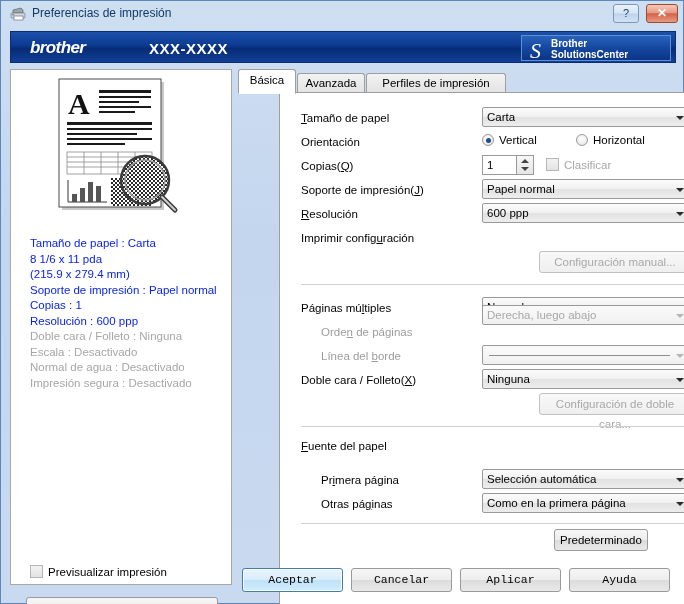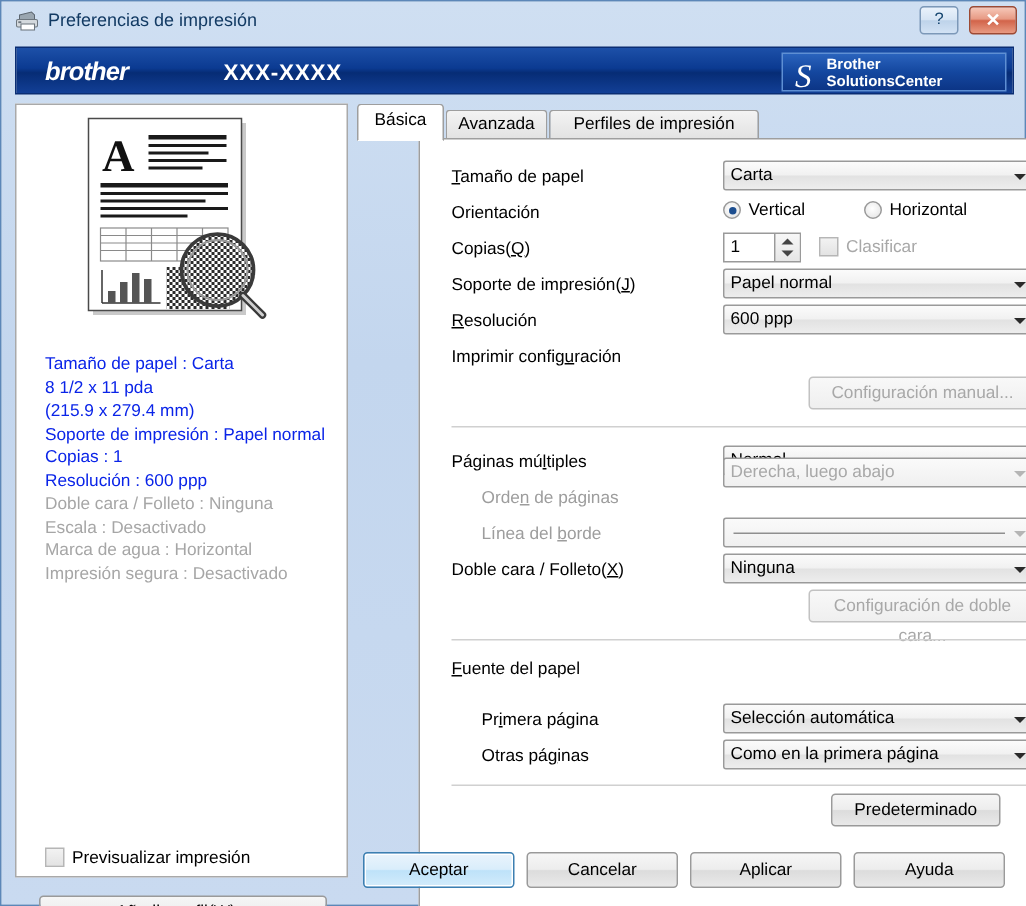--- a/index.html
+++ b/index.html
@@ -344,20 +344,21 @@
     top: 567px;
     width: 101px; height: 24px;
     box-sizing: border-box;
     border: 1px solid #9a9a9a;
     border-radius: 3px;
     background: linear-gradient(to bottom, #f6f6f6 0%, #ededed 48%, #dcdcdc 52%, #e9e9e9 100%);
     font-size: 11.5px;
     line-height: 22px;
     text-align: center;
     color: #000;
+    font-family: Liberation Mono, monospace;
   }
   .bbtn.default {
     border: 1px solid #3c7fb1;
     background: linear-gradient(to bottom, #eaf4fc 0%, #d9edfb 48%, #bee2f9 52%, #d3ecfb 100%);
     box-shadow: 0 0 0 1px #ffffff inset;
   }
   #bb-0 { left: 241px; }
   #bb-1 { left: 350px; }
   #bb-2 { left: 459px; }
   #bb-3 { left: 568px; }
@@ -450,28 +451,28 @@
       <g>
         <circle cx="134" cy="110" r="24" fill="url(#checker)" stroke="#3a3a3a" stroke-width="2.5"></circle>
         <circle cx="134" cy="110" r="20" fill="none" stroke="#9a9a9a" stroke-width="1.5"></circle>
         <line x1="151" y1="127" x2="164" y2="140" stroke="#3a3a3a" stroke-width="5" stroke-linecap="round"></line>
         <line x1="151" y1="127" x2="164" y2="140" stroke="#d0d0d0" stroke-width="2" stroke-linecap="round"></line>
       </g>
     </svg>
 
     <div id="summary">
         <div class="sum-line">Tamaño de papel : Carta</div>
-        <div class="sum-line">8 1/2 x 11 pda</div>
+        <div class="sum-line">8 1/6 x 11 pda</div>
         <div class="sum-line">(215.9 x 279.4 mm)</div>
         <div class="sum-line">Soporte de impresión : Papel normal</div>
         <div class="sum-line">Copias : 1</div>
         <div class="sum-line">Resolución : 600 ppp</div>
         <div class="sum-line off">Doble cara / Folleto : Ninguna</div>
         <div class="sum-line off">Escala : Desactivado</div>
-        <div class="sum-line off">Marca de agua : Horizontal</div>
+        <div class="sum-line off">Normal de agua : Desactivado</div>
         <div class="sum-line off">Impresión segura : Desactivado</div>
       </div>
 
     <div id="preview-check-row">
       <span class="cbox"></span>
       <span class="cbox-label">Previsualizar impresión</span>
     </div>
 
     <div class="lbtn" id="btn-addprofile">Añadir perfil(W)...</div>
 
@@ -572,21 +573,21 @@
 
       <div class="row-label" style="left:41px; top:405px;">Otras pá<u>g</u>inas</div>
       <div class="combo" style="left:202px; top:400px; width:209px;">
         <span>Como en la primera página</span>
         <span class="arrow"></span>
       </div>
 
       <div class="sep" style="left:21px; top:430px; width:390px;"></div>
     </div>
 
-    <div class="btn" style="left:316px; top:460px; width:113px;">Predeterminado</div>
+    <div class="btn" style="left:316px; top:460px; width:94px;">Predeterminado</div>
   </div>
 
   <div class="bbtn default" id="bb-0">Aceptar</div>
   <div class="bbtn" id="bb-1">Cancelar</div>
   <div class="bbtn" id="bb-2">Aplicar</div>
   <div class="bbtn" id="bb-3">Ayuda</div>
 
 </div>
 
 </body></html>

